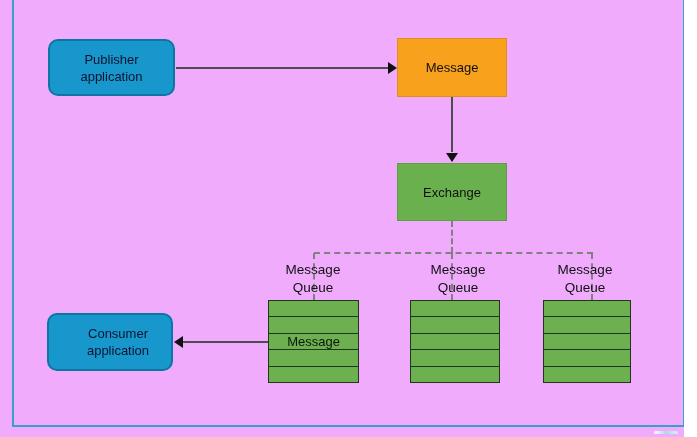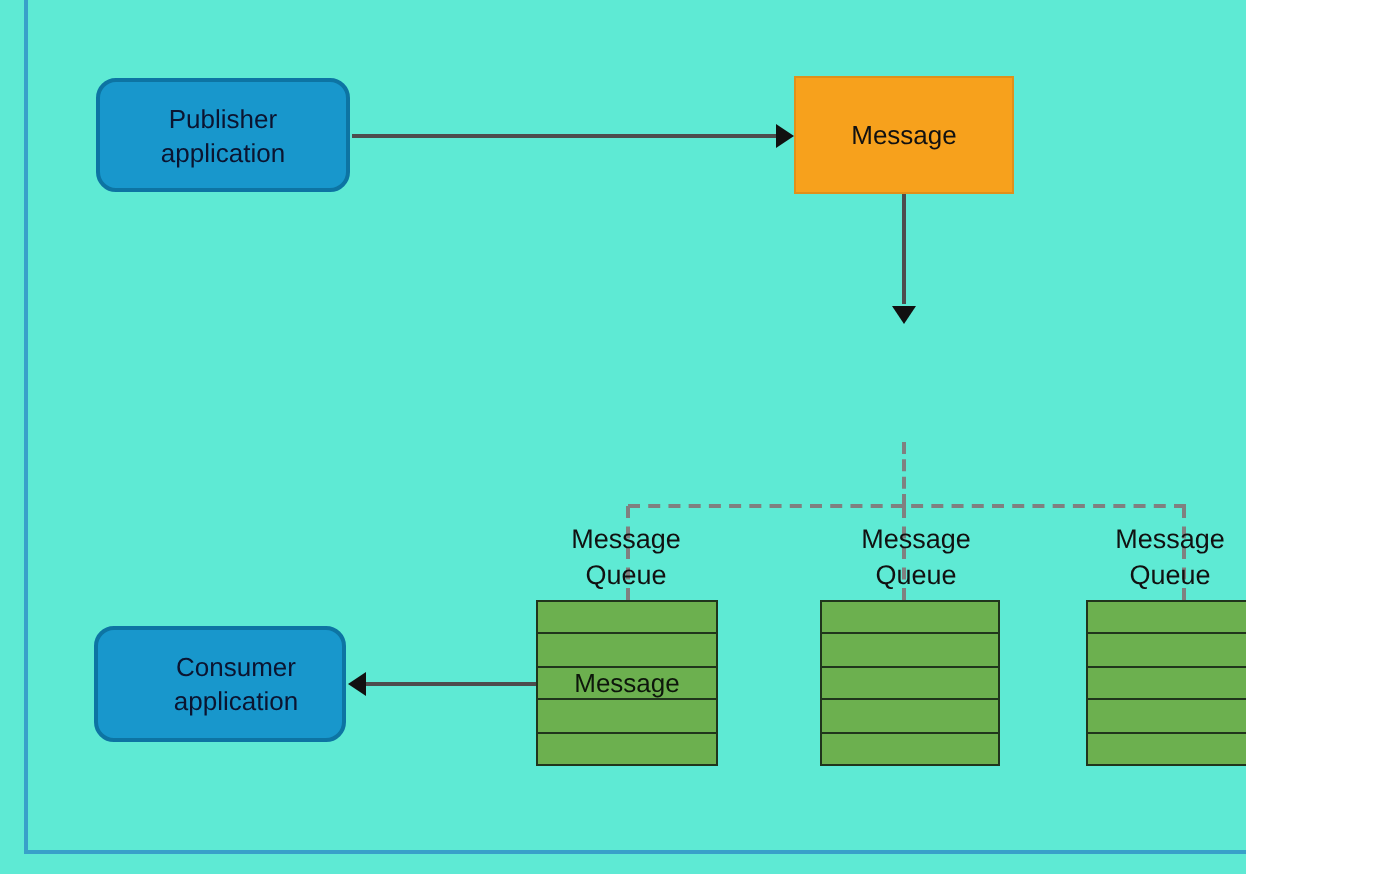--- a/index.html
+++ b/index.html
@@ -1,19 +1,19 @@
 <!DOCTYPE html>
 <html><head>
 <meta charset="utf-8">
 <style>
   html, body { margin: 0; padding: 0; background: #ffffff; }
   .canvas {
     position: relative;
-    width: 623px; height: 437px;
-    background: #5eead4;
+    width: 684px; height: 437px;
+    background: #f0abfc;
     overflow: hidden;
     font-family: "Liberation Sans", sans-serif;
     color: #111111;
   }
 
   
   .frame-left   { position: absolute; left: 12px;  top: 0; width: 2px; height: 426px; background: #38a1c9; }
   .frame-right  { position: absolute; left: 683px; top: 0; width: 2px; height: 426px; background: #38a1c9; }
   .frame-bottom { position: absolute; left: 12px;  top: 425px; width: 673px; height: 2px; background: #38a1c9; }
   .smudge { position: absolute; left: 654px; top: 431px; width: 24px; height: 3px;
@@ -105,20 +105,23 @@
   <div class="line-h arrow1-line"></div>
   <div class="ah ah-right"></div>
 
   <div class="node message-node">
     <span>Message</span>
   </div>
 
   <div class="line-v arrow2-line"></div>
   <div class="ah ah-down"></div>
 
+  <div class="node exchange-node">
+    <span>Exchange</span>
+  </div>
 
   <div class="dash-v dash-exchange-drop"></div>
   <div class="dash-h dash-bus"></div>
   <div class="dash-v dash-drop1"></div>
   <div class="dash-v dash-drop2"></div>
   <div class="dash-v dash-drop3"></div>
 
   <div class="queue-label ql1">
     <div>Message</div>
     <div>Queue</div>

